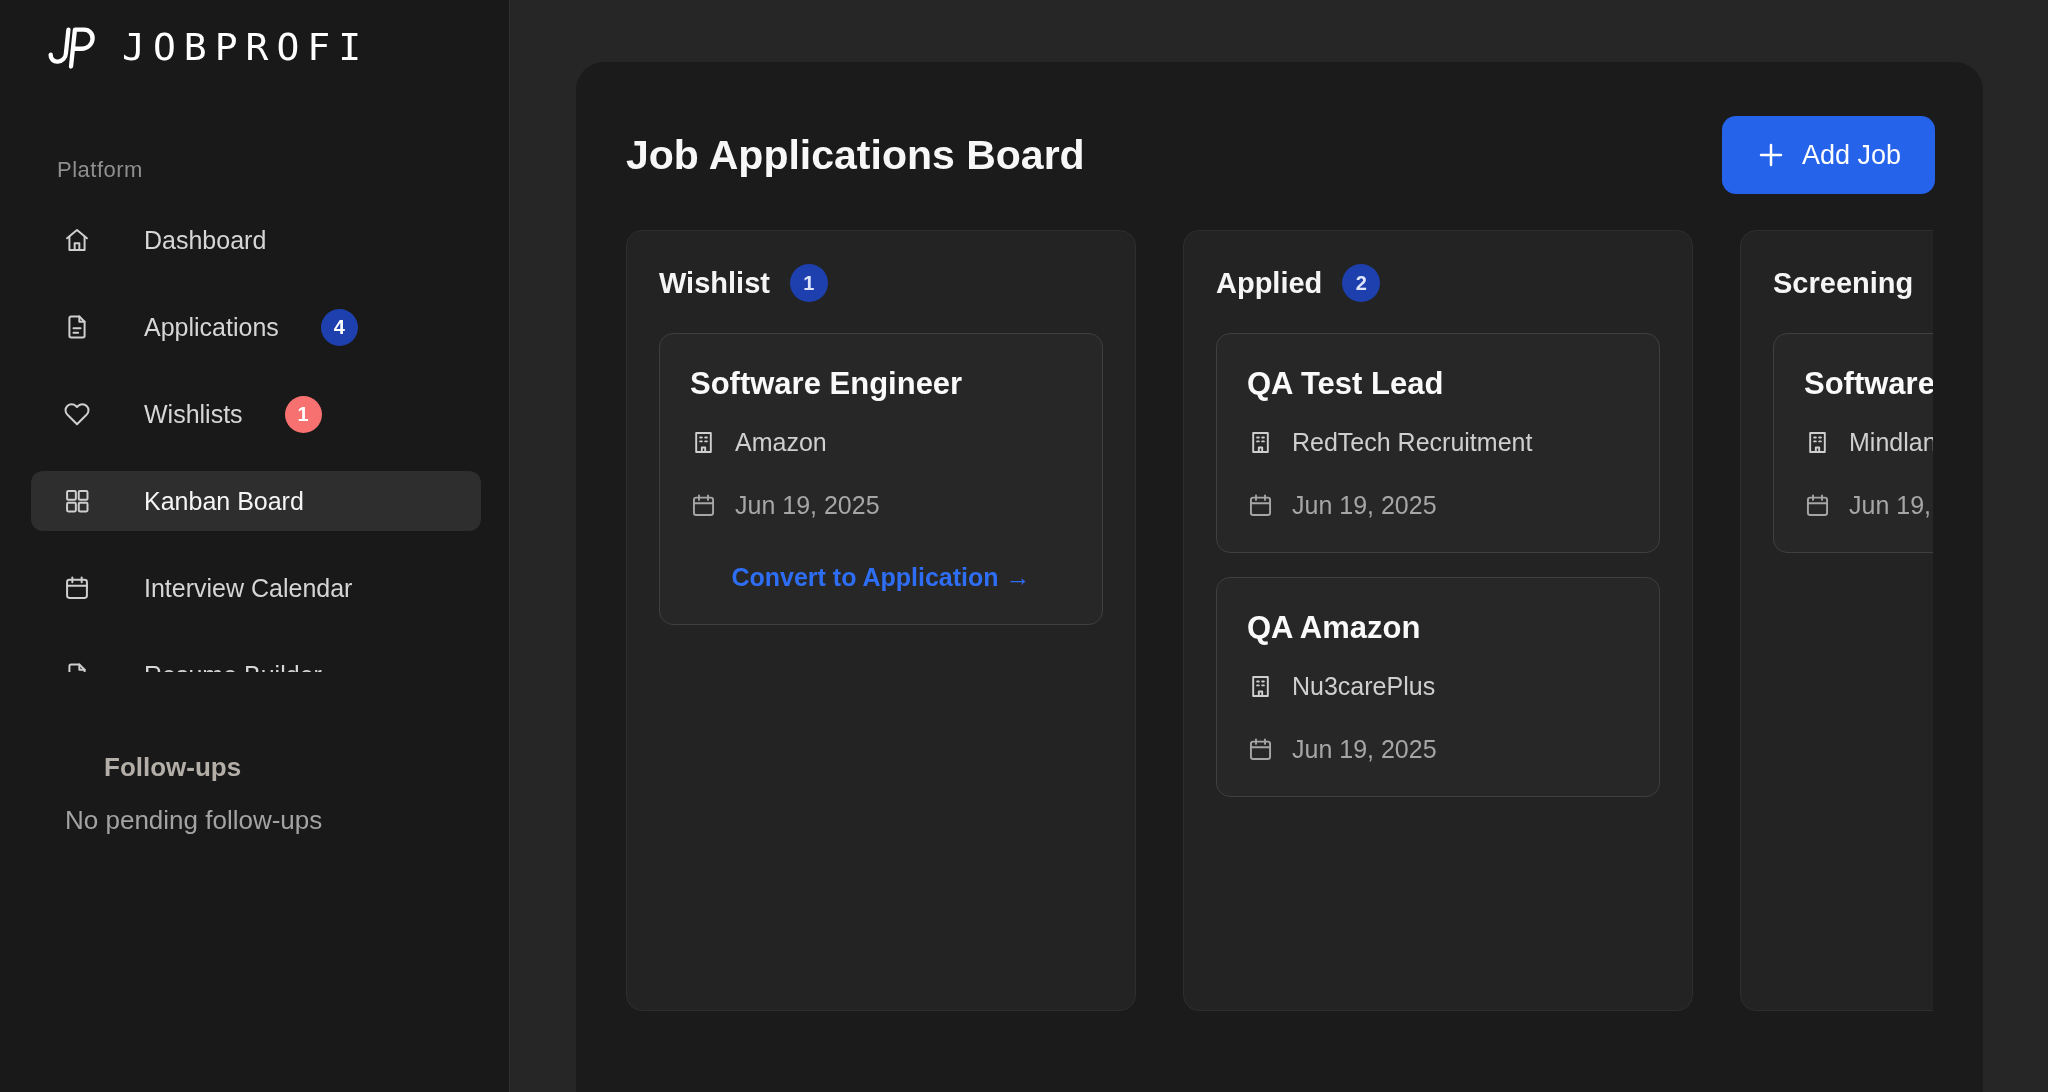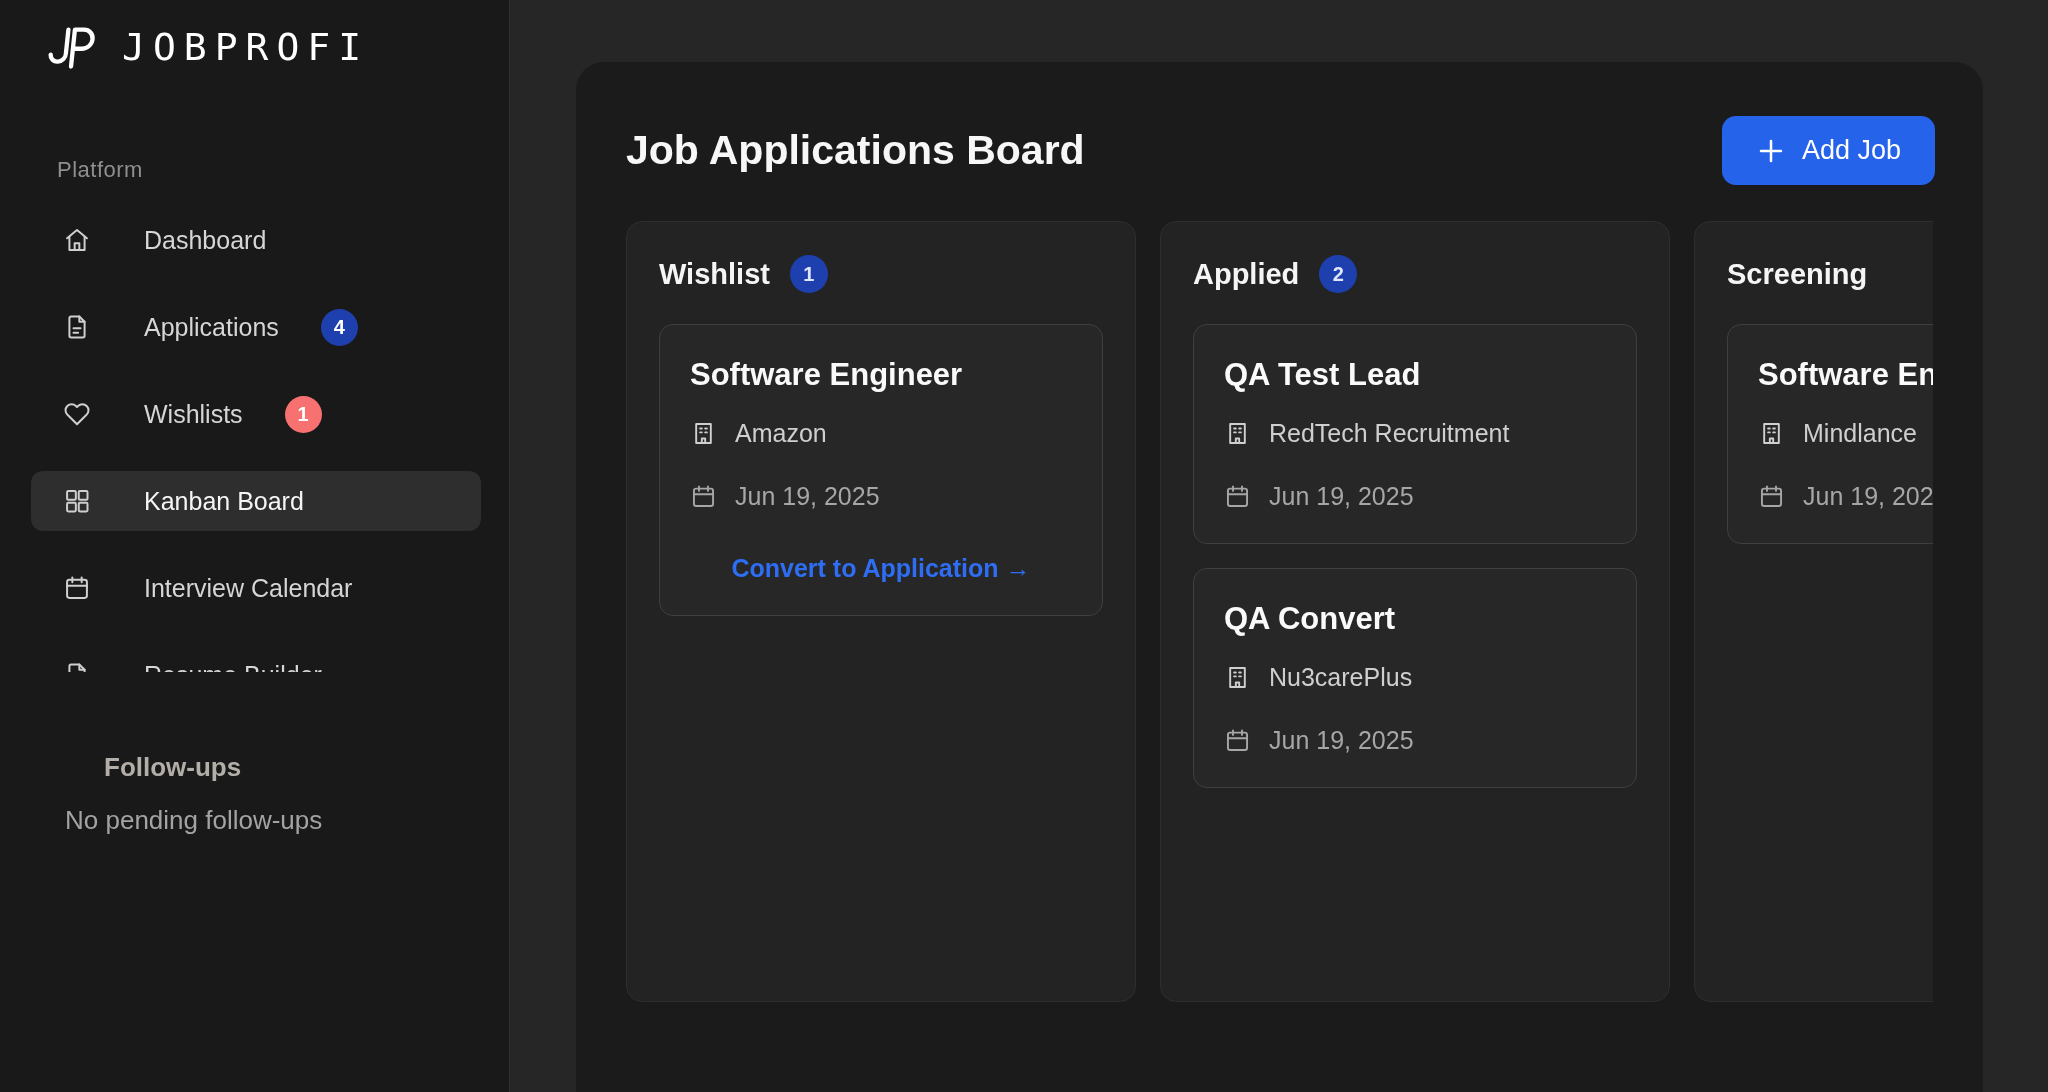--- a/index.html
+++ b/index.html
@@ -43,29 +43,29 @@
   .followups-empty { margin-top:22px; font-size:26px; color:#a3a3a3; font-weight:400; }
 
   
   .panel {
     position:absolute; left:576px; top:62px; width:1407px; height:1090px;
     background:#1b1b1b; border-radius:28px;
   }
   .panel-header { display:flex; justify-content:space-between; align-items:center; margin:54px 48px 0 50px; }
   .board-title { font-size:41px; font-weight:700; color:#f7f7f7; }
   .add-job-btn {
-    height:69px; padding:0 34px; border:none; border-radius:14px; cursor:pointer;
+    height:78px; padding:0 34px; border:none; border-radius:14px; cursor:pointer;
     color:#ffffff; font-size:27px; font-family:inherit;
     display:flex; align-items:center; gap:16px;
   }
   .add-job-btn .ic { width:30px; height:30px; }
 
   .board {
     margin:36px 50px 0 50px; width:1307px;
-    display:flex; gap:24px; overflow:hidden;
+    display:flex; gap:47px; overflow:hidden;
   }
   .column {
     flex:0 0 510px; width:510px; height:781px;
     background:#232323; border:1px solid #2e2e2e; border-radius:16px;
     padding:30px 32px;
   }
   .column-header { display:flex; align-items:center; gap:20px; height:44px; }
   .column-title { font-size:29px; font-weight:700; color:#f5f5f5; white-space:nowrap; }
   .column-badge {
     width:38px; height:38px; flex:0 0 38px; border-radius:50%;
@@ -235,21 +235,21 @@
               <span class="ic"><svg viewBox="0 0 24 24" fill="none" stroke="currentColor" stroke-width="1.7" stroke-linecap="round" stroke-linejoin="round">
                   <rect x="3.5" y="5" width="17" height="15.5" rx="2"></rect>
                   <line x1="3.5" y1="10" x2="20.5" y2="10"></line>
                   <line x1="8" y1="3" x2="8" y2="7"></line>
                   <line x1="16" y1="3" x2="16" y2="7"></line>
                 </svg></span>
               <span>Jun 19, 2025</span>
             </div>
           </article>
           <article class="card">
-            <h3 class="card-title">QA Convert</h3>
+            <h3 class="card-title">QA Amazon</h3>
             <div class="card-row company">
               <span class="ic"><svg viewBox="0 0 24 24" fill="none" stroke="currentColor" stroke-width="1.7" stroke-linecap="round" stroke-linejoin="round">
                   <rect x="5.5" y="3.5" width="13" height="17"></rect>
                   <path d="M10.5 20.5v-4h3v4"></path>
                   <line x1="9" y1="7.5" x2="10.5" y2="7.5"></line>
                   <line x1="13.5" y1="7.5" x2="15" y2="7.5"></line>
                   <line x1="9" y1="11" x2="10.5" y2="11"></line>
                   <line x1="13.5" y1="11" x2="15" y2="11"></line>
                 </svg></span>
               <span>Nu3carePlus</span>

